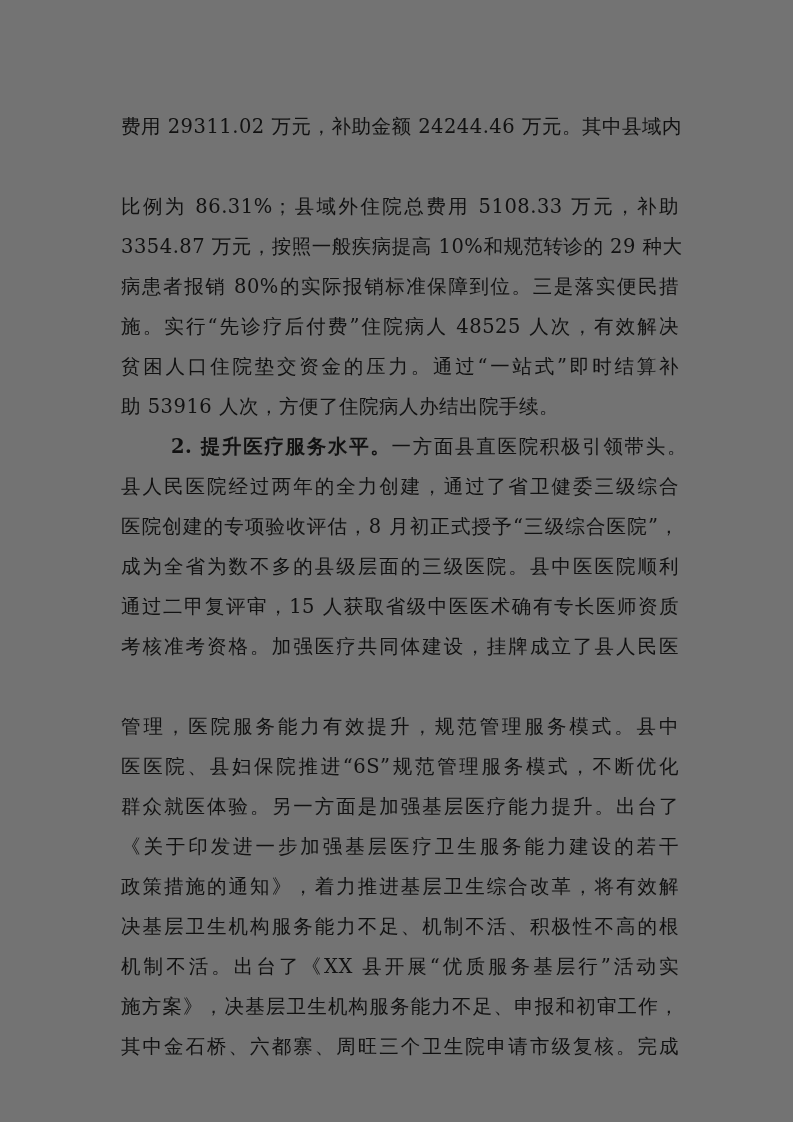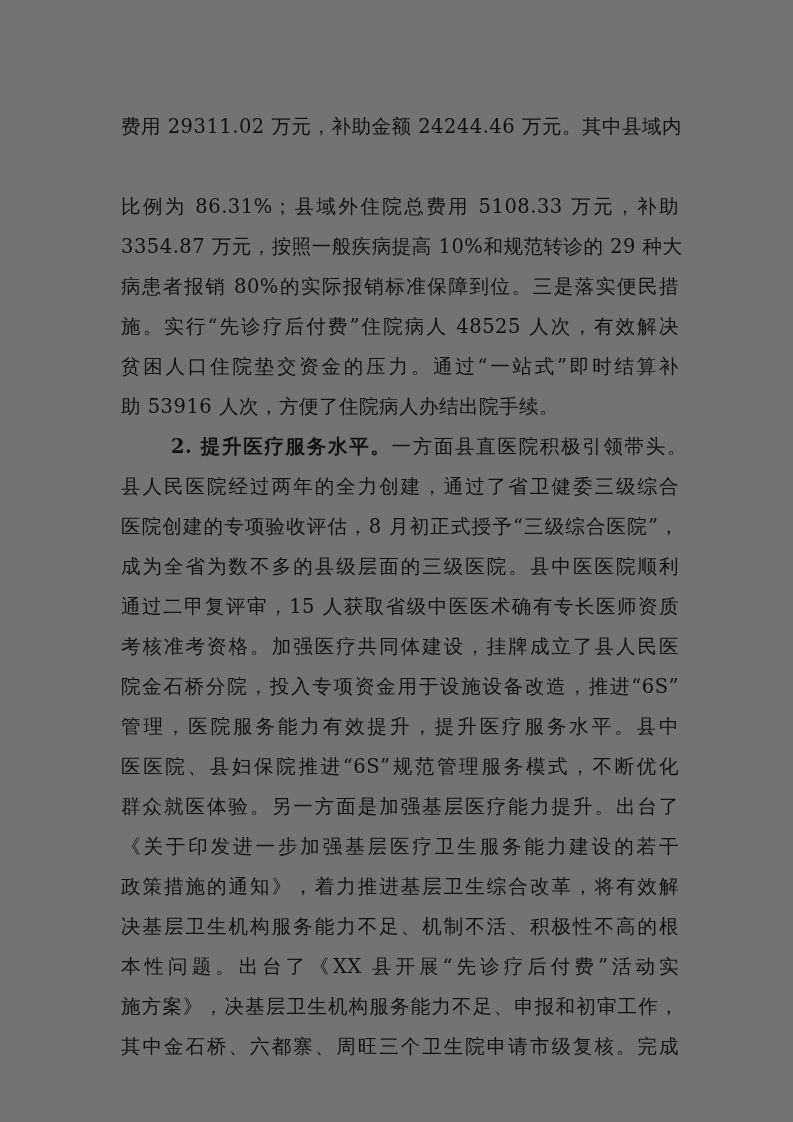--- a/index.html
+++ b/index.html
@@ -35,23 +35,22 @@
   <div class="line" style="top:347px">贫困人口住院垫交资金的压力。通过“一站式”即时结算补</div>
   <div class="line last" style="top:387px">助 53916 人次，方便了住院病人办结出院手续。</div>
 
   <div class="line indent" style="top:427px"><span class="bold">2. 提升医疗服务水平。</span><span>一方面县直医院积极引领带头。</span></div>
 
   <div class="line" style="top:467px">县人民医院经过两年的全力创建，通过了省卫健委三级综合</div>
   <div class="line" style="top:507px">医院创建的专项验收评估，8 月初正式授予“三级综合医院”，</div>
   <div class="line" style="top:547px">成为全省为数不多的县级层面的三级医院。县中医医院顺利</div>
   <div class="line" style="top:587px">通过二甲复评审，15 人获取省级中医医术确有专长医师资质</div>
   <div class="line" style="top:627px">考核准考资格。加强医疗共同体建设，挂牌成立了县人民医</div>
-  <div class="line" style="top:667px">院金石桥分院，投入专项资金用于设施设备改造，推进“6S”</div>
-  <div class="line" style="top:707px">管理，医院服务能力有效提升，提升医疗服务水平。县中</div>
+  <div class="line" style="top:707px">管理，医院服务能力有效提升，规范管理服务模式。县中</div>
   <div class="line" style="top:747px">医医院、县妇保院推进“6S”规范管理服务模式，不断优化</div>
   <div class="line" style="top:787px">群众就医体验。另一方面是加强基层医疗能力提升。出台了</div>
   <div class="line" style="top:827px">《关于印发进一步加强基层医疗卫生服务能力建设的若干</div>
   <div class="line" style="top:867px">政策措施的通知》，着力推进基层卫生综合改革，将有效解</div>
   <div class="line" style="top:907px">决基层卫生机构服务能力不足、机制不活、积极性不高的根</div>
-  <div class="line" style="top:947px">本性问题。出台了《XX 县开展“先诊疗后付费”活动实</div>
+  <div class="line" style="top:947px">机制不活。出台了《XX 县开展“优质服务基层行”活动实</div>
   <div class="line" style="top:987px">施方案》，决基层卫生机构服务能力不足、申报和初审工作，</div>
   <div class="line" style="top:1027px">其中金石桥、六都寨、周旺三个卫生院申请市级复核。完成</div>
 </div>
 
 </body></html>

